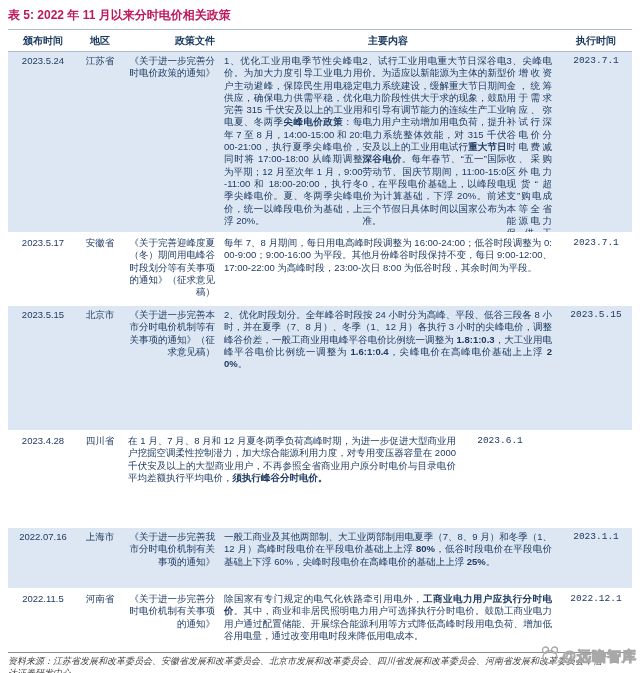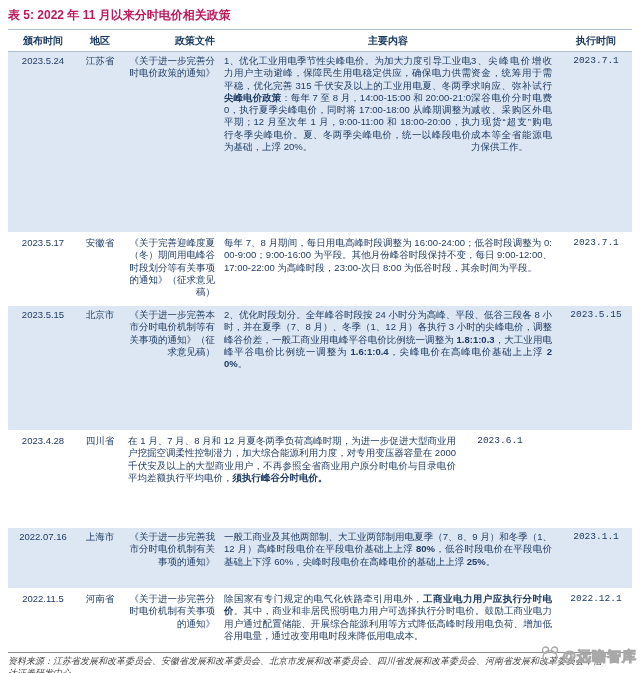--- a/index.html
+++ b/index.html
@@ -96,20 +96,21 @@
     <div class="cell c-content">主要内容</div>
     <div class="cell c-exec">执行时间</div>
   </div>
   <div class="rows">
       <div class="t-row shaded">
         <div class="cell c-date">2023.5.24</div>
         <div class="cell c-region">江苏省</div>
         <div class="cell c-doc">《关于进一步完善分时电价政策的通知》</div>
         <div class="cell c-content">
           <p><span>1、优化工业用电季节性尖峰电价。为加大力度引导工业电力用户主动避峰，保障民生用电稳定供应，确保电力供需平稳，优化完善 315 千伏安及以上的工业用电夏、冬两季</span><span class="b">尖峰电价政策</span><span>：每年 7 至 8 月，14:00-15:00 和 20:00-21:00，执行夏季尖峰电价，同时将 17:00-18:00 从峰期调整为平期；12 月至次年 1 月，9:00-11:00 和 18:00-20:00，执行冬季尖峰电价。夏、冬两季尖峰电价，统一以峰段电价为基础，上浮 20%。</span></p>
+          <p><span>2、试行工业用电重大节日深谷电价。为适应以新能源为主体的新型电力系统建设，缓解重大节日期间电力阶段性供大于求的现象，鼓励和引导有调节能力的连续生产工业电力用户主动增加用电负荷，提升电力系统整体效能，对 315 千伏安及以上的工业用电试行</span><span class="b">重大节日深谷电价</span><span>。每年春节、“五一”国际劳动节、国庆节期间，11:00-15:00，在平段电价基础上，以峰段电价为计算基础，下浮 20%。前述三个节假日具体时间以国家公布为准。</span></p>
           <p><span>3、尖峰电价增收资金，统筹用于需求响应、弥补试行深谷电价分时电费减收、采购区外电力现货“超支”购电成本等全省能源电力保供工作。</span></p>
         </div>
         <div class="cell c-exec">2023.7.1</div>
       </div>
       <div class="t-row">
         <div class="cell c-date">2023.5.17</div>
         <div class="cell c-region">安徽省</div>
         <div class="cell c-doc">《关于完善迎峰度夏（冬）期间用电峰谷时段划分等有关事项的通知》（征求意见稿）</div>
         <div class="cell c-content">
           <p><span>每年 7、8 月期间，每日用电高峰时段调整为 16:00-24:00；低谷时段调整为 0:00-9:00；9:00-16:00 为平段。其他月份峰谷时段保持不变，每日 9:00-12:00、17:00-22:00 为高峰时段，23:00-次日 8:00 为低谷时段，其余时间为平段。</span></p>

